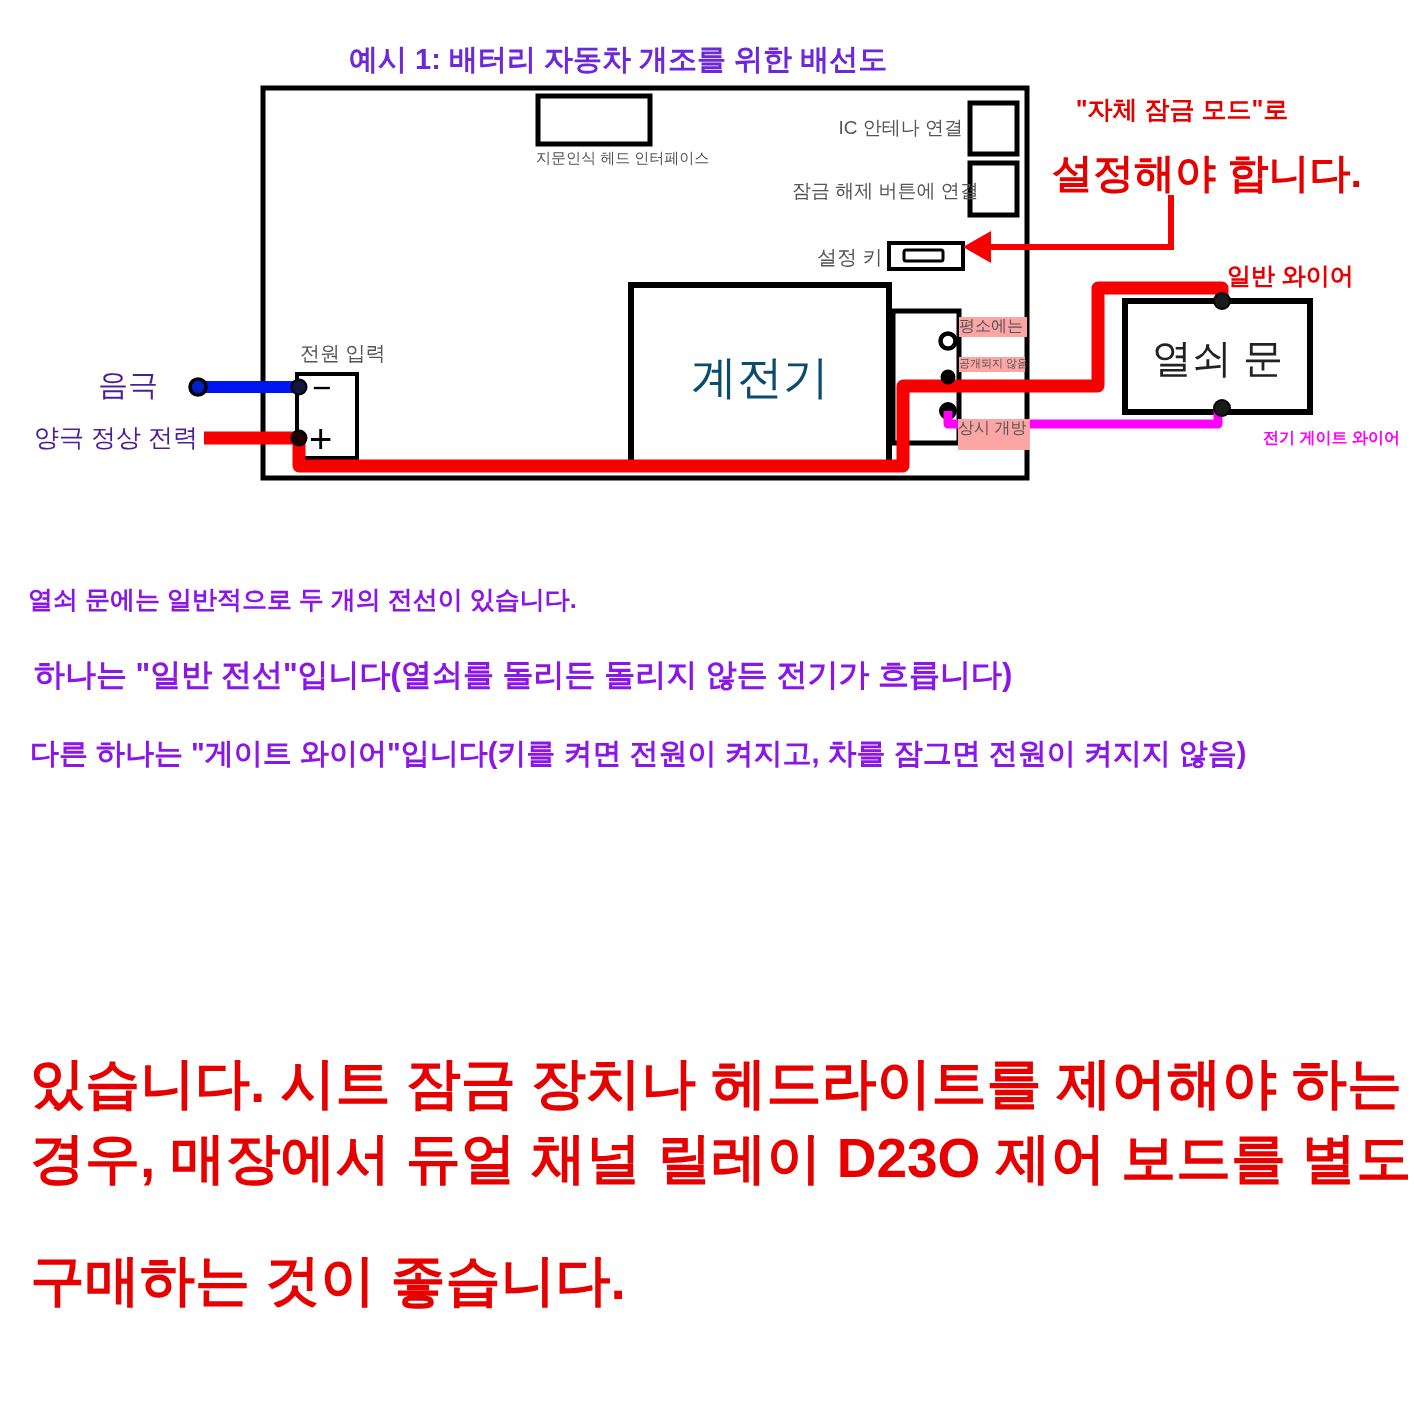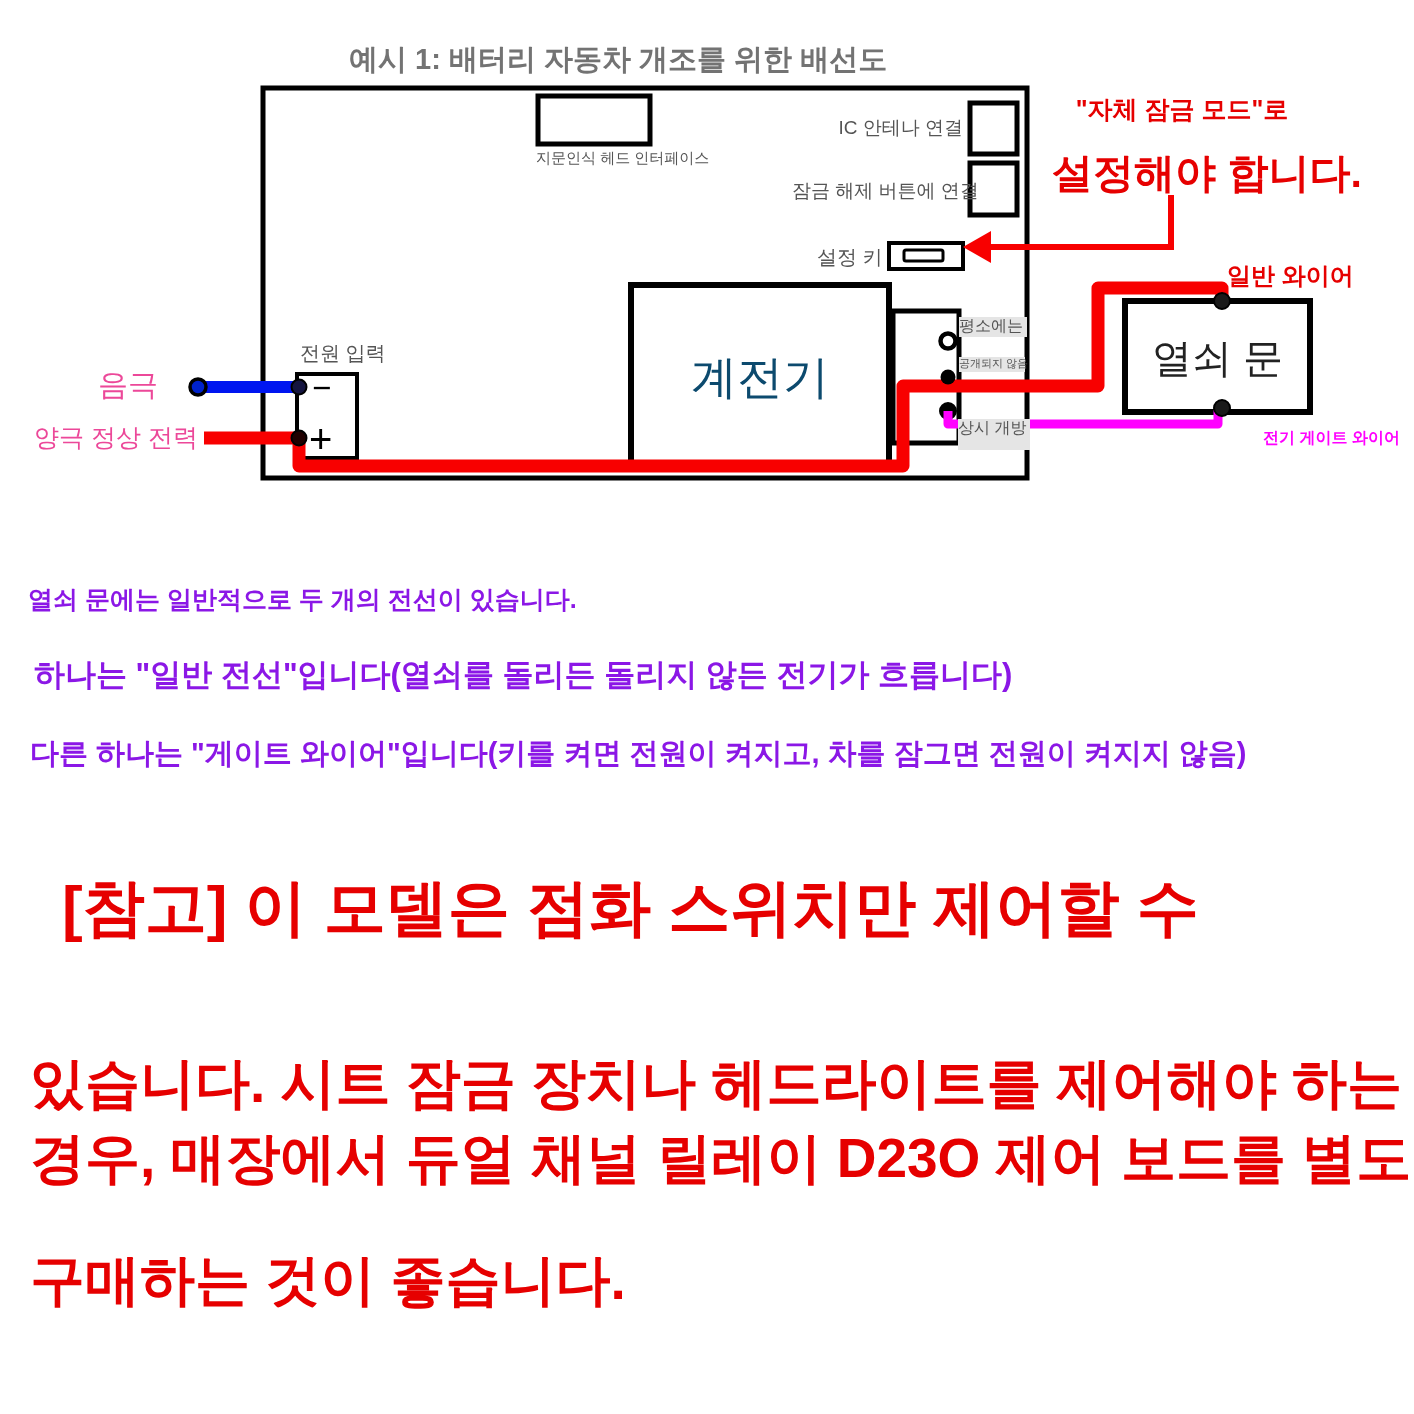--- a/index.html
+++ b/index.html
@@ -5,25 +5,25 @@
   html,body{margin:0;padding:0;background:#ffffff;}
   .canvas{
     position:relative;
     width:1414px;height:1414px;
     background:#ffffff;
     font-family:"Liberation Sans","DejaVu Sans",sans-serif;
     overflow:hidden;
   }
   .lbl{position:absolute;white-space:nowrap;line-height:1.1;}
   .gray{color:#555555;}
-  .darkgray{color:#ec4899;}
+  .darkgray{color:#4c1d95;}
   .redtx{color:#e60000;font-weight:bold;}
   .purpletx{color:#8b17e6;font-weight:bold;}
   .magentatx{color:#ff00ff;font-weight:bold;}
-  .whitebg{background:#e5e5e5;}
+  .whitebg{background:#fca5a5;}
   svg{position:absolute;left:0;top:0;}
   .ctr{text-align:center;}
 </style>
 </head>
 <body>
 
 <div class="canvas">
 
   <svg width="1414" height="560" viewBox="0 0 1414 560">
 
@@ -59,21 +59,21 @@
 
     <polyline points="948,411 948,424 1218,424 1218,410" fill="none" stroke="#ff00ff" stroke-width="9" stroke-linejoin="round"></polyline>
 
     <circle cx="1222" cy="301" r="8" fill="#1a1a1a" stroke="#000000" stroke-width="2"></circle>
     <circle cx="1222" cy="408" r="8" fill="#1a1a1a" stroke="#000000" stroke-width="2"></circle>
 
     <polyline points="1171,195 1171,247 985,247" fill="none" stroke="#f80000" stroke-width="6"></polyline>
     <polygon points="963,247 991,231 991,263" fill="#f80000"></polygon>
   </svg>
 
-  <div class="lbl ctr" style="left:349px;top:44px;font-size:29px;font-weight:bold;color:#737373;">예시 1: 배터리 자동차 개조를 위한 배선도</div>
+  <div class="lbl ctr" style="left:349px;top:44px;font-size:29px;font-weight:bold;color:#6d28d9;">예시 1: 배터리 자동차 개조를 위한 배선도</div>
 
   <div class="lbl gray" style="left:536px;top:150px;font-size:15px;">지문인식 헤드 인터페이스</div>
 
   <div class="lbl gray" style="left:800px;top:118px;width:163px;font-size:19px;text-align:right;">IC 안테나 연결</div>
 
   <div class="lbl gray" style="left:792px;top:181px;width:171px;font-size:19px;text-align:right;">잠금 해제 버튼에 연결</div>
 
   <div class="lbl gray" style="left:817px;top:246px;font-size:20px;">설정 키</div>
 
   <div class="lbl redtx ctr" style="left:1062px;top:96px;width:240px;font-size:25px;">"자체 잠금 모드"로</div>
@@ -103,21 +103,20 @@
   <div class="lbl ctr" style="left:1125px;top:336px;width:185px;font-size:40px;color:#222222;">열쇠 문</div>
 
   <div class="lbl magentatx" style="left:1223px;top:429px;font-size:16px;margin-left:40px;">전기 게이트 와이어</div>
 
   <div class="lbl purpletx" style="left:28px;top:586px;font-size:25px;">열쇠 문에는 일반적으로 두 개의 전선이 있습니다.</div>
 
   <div class="lbl purpletx" style="left:34px;top:658px;font-size:31px;">하나는 "일반 전선"입니다(열쇠를 돌리든 돌리지 않든 전기가 흐릅니다)</div>
 
   <div class="lbl purpletx" style="left:30px;top:738px;font-size:29px;">다른 하나는 "게이트 와이어"입니다(키를 켜면 전원이 켜지고, 차를 잠그면 전원이 켜지지 않음)</div>
 
-  <div class="lbl redtx" style="left:62px;top:874px;font-size:62px;">[참고] 이 모델은 점화 스위치만 제어할 수</div>
 
   <div class="lbl redtx" style="left:30px;top:1006px;font-size:55px;margin-top:47px;">있습니다. 시트 잠금 장치나 헤드라이트를 제어해야 하는</div>
 
   <div class="lbl redtx" style="left:30px;top:1128px;font-size:55px;">경우, 매장에서 듀얼 채널 릴레이 D23O 제어 보드를 별도로</div>
 
   <div class="lbl redtx" style="left:30px;top:1250px;font-size:55px;">구매하는 것이 좋습니다.</div>
 
 </div>
 
 </body></html>

